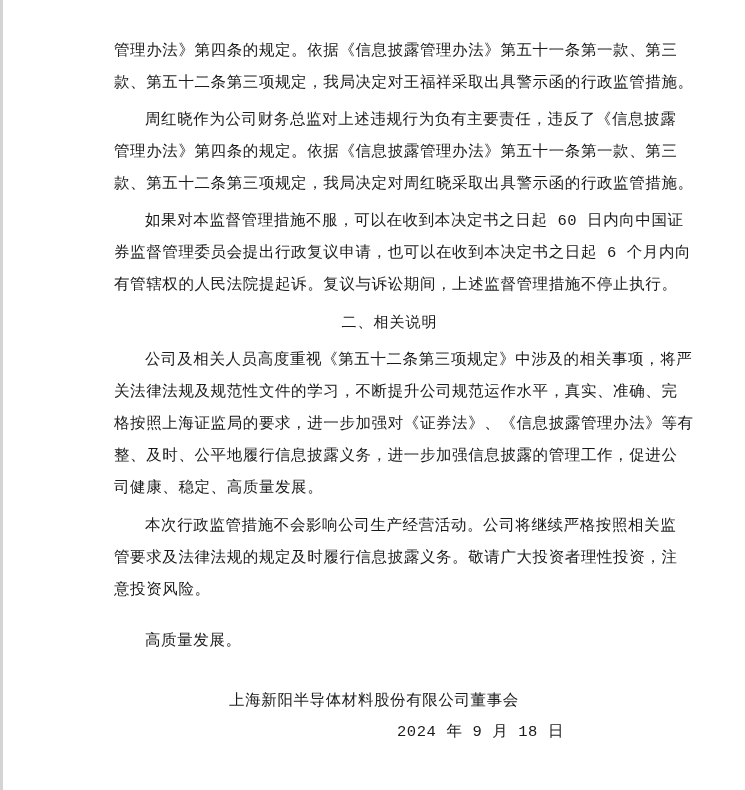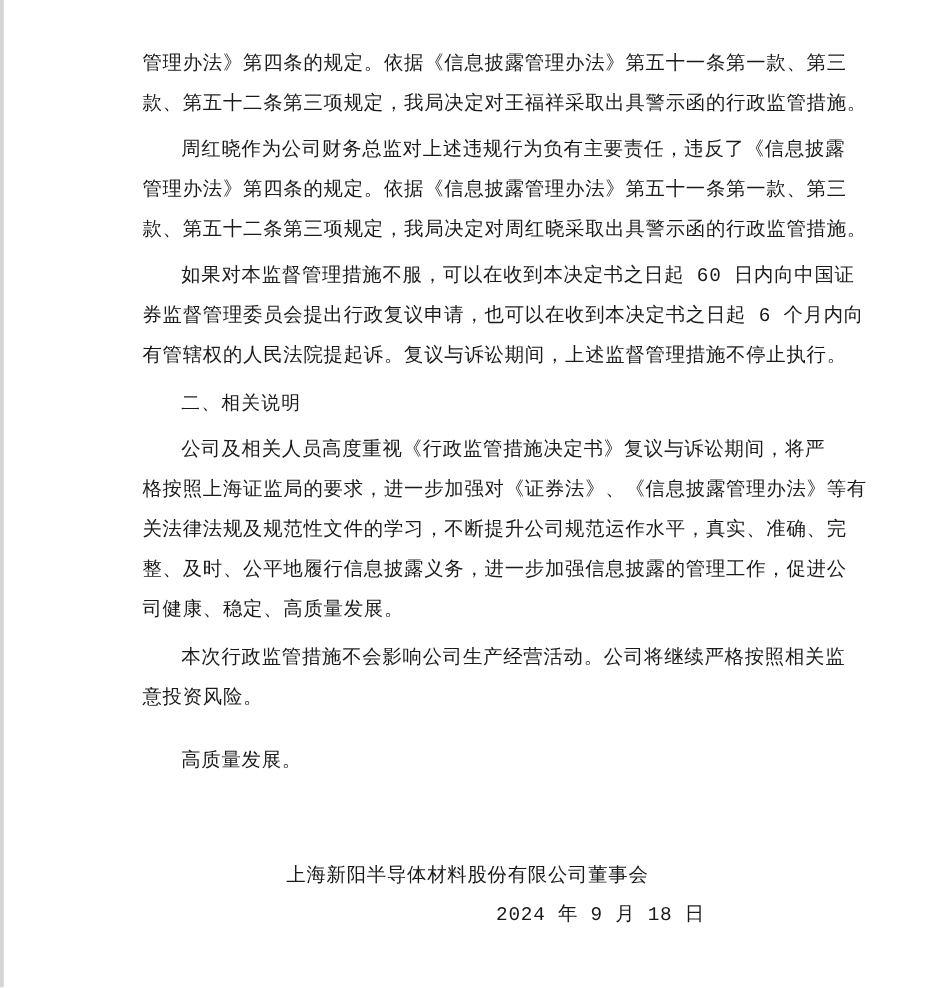--- a/index.html
+++ b/index.html
@@ -31,21 +31,21 @@
     }
     .line {
       height: 32px;
       line-height: 32px;
       font-size: 15.5px;
       white-space: nowrap;
       letter-spacing: 0.6px;
       font-family: Liberation Mono, monospace;
     }
     .indent { padding-left: 31px; }
-    .gap-sm { margin-top: 5px; }
+    .gap-sm { margin-top: 5px; text-align: center; }
     .gap-md { margin-top: 6px; }
     .heading {
       font-weight: normal;
       font-family: "DejaVu Sans", "Liberation Sans", sans-serif;
       font-size: 15px;
       letter-spacing: 1px;
     }
     .closing { margin-top: 19px; }
     .signature {
       position: absolute;
@@ -83,29 +83,30 @@
 
   <div class="gap-sm">
     <div class="line indent">如果对本监督管理措施不服，可以在收到本决定书之日起 60 日内向中国证</div>
     <div class="line">券监督管理委员会提出行政复议申请，也可以在收到本决定书之日起 6 个月内向</div>
     <div class="line">有管辖权的人民法院提起诉。复议与诉讼期间，上述监督管理措施不停止执行。</div>
   </div>
 
   <div class="gap-sm line indent heading">二、相关说明</div>
 
   <div class="gap-md">
-    <div class="line indent">公司及相关人员高度重视《行政监管措施决定书》复议与诉讼期间，将严</div>
+    <div class="line indent">公司及相关人员高度重视《第五十二条第三项规定》中涉及的相关事项，将严</div>
+    <div class="line">关法律法规及规范性文件的学习，不断提升公司规范运作水平，真实、准确、完</div>
     <div class="line">格按照上海证监局的要求，进一步加强对《证券法》、《信息披露管理办法》等有</div>
-    <div class="line">关法律法规及规范性文件的学习，不断提升公司规范运作水平，真实、准确、完</div>
     <div class="line">整、及时、公平地履行信息披露义务，进一步加强信息披露的管理工作，促进公</div>
     <div class="line">司健康、稳定、高质量发展。</div>
   </div>
 
   <div class="gap-md">
     <div class="line indent">本次行政监管措施不会影响公司生产经营活动。公司将继续严格按照相关监</div>
+    <div class="line">管要求及法律法规的规定及时履行信息披露义务。敬请广大投资者理性投资，注</div>
     <div class="line">意投资风险。</div>
   </div>
 
   <div class="line indent closing">高质量发展。</div>
 </div>
 
 <div class="signature">
   <div class="sig-line sig-company">上海新阳半导体材料股份有限公司董事会</div>
   <div class="sig-line sig-date">2024 年 9 月 18 日</div>
 </div>

